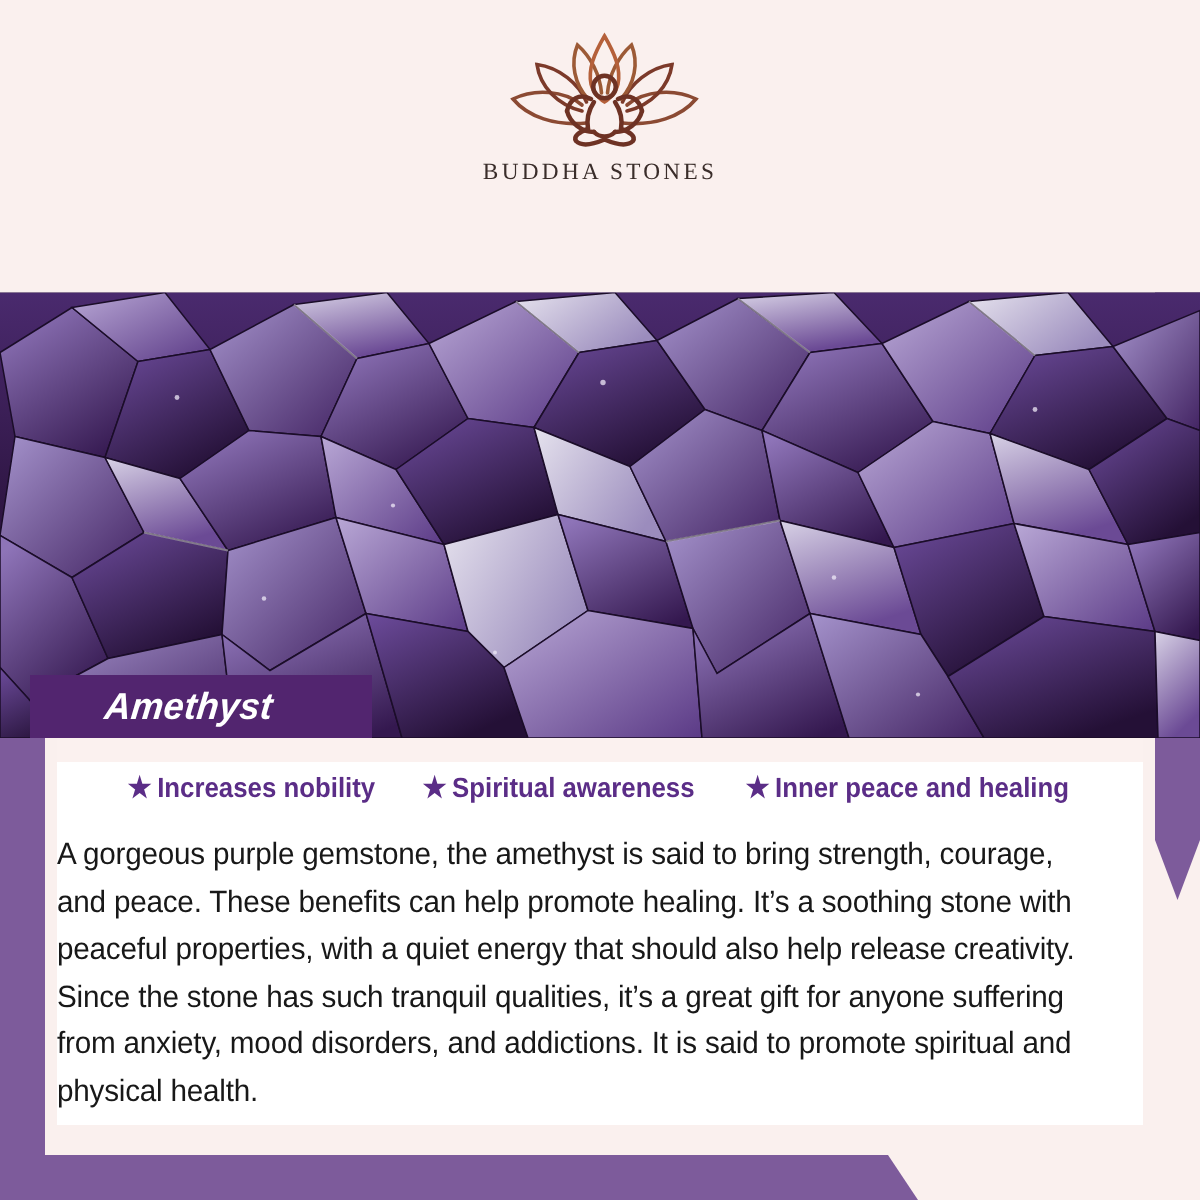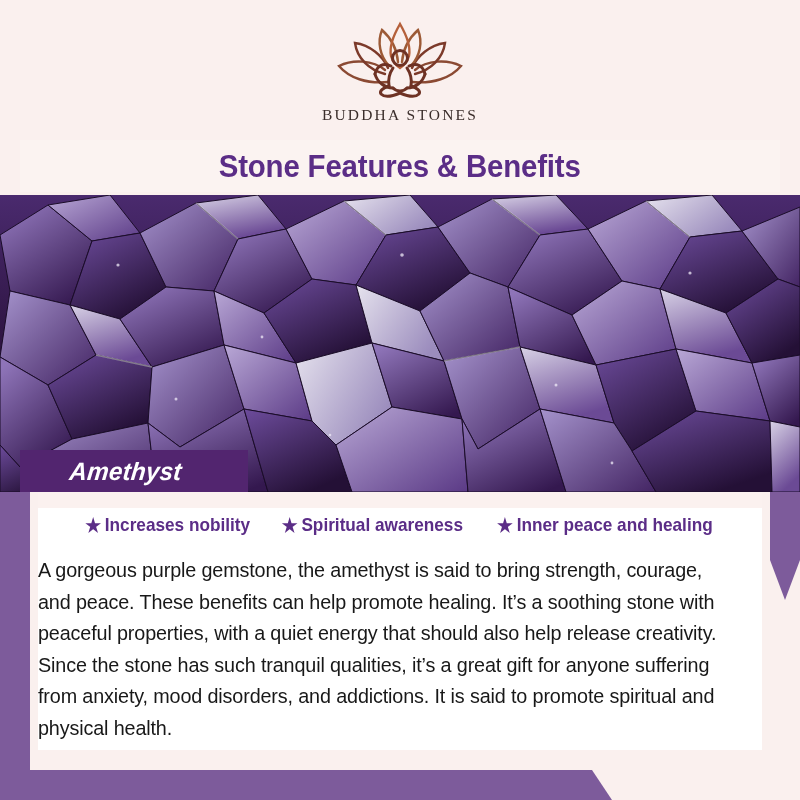--- a/index.html
+++ b/index.html
@@ -25,21 +25,21 @@
   
   .header {
     position:absolute;
     left:0; top:0; width:800px; height:195px;
     background:#faf0ee;
     display:flex; flex-direction:column;
     align-items:center;
   }
   .logo-wrap {
     margin-top:18px;
-    display:flex; flex-direction:column; align-items:center;
+    display:flex; flex-direction:column; align-items:flex-end;
   }
   .logo-mark { width:150px; height:86px; display:block; }
   .logo-text {
     font-family:"Liberation Serif", serif;
     font-size:15.5px;
     letter-spacing:2.2px;
     color:#3a2d2a;
     margin-top:2px;
   }
   .title-band {
@@ -187,23 +187,20 @@
           <path d="M68,70 C72,74 78,74 82,70"></path>
 
           <path d="M50,56 C52,64 60,70 68,70"></path>
           <path d="M100,56 C98,64 90,70 82,70"></path>
         </g>
       </svg>
       <div class="logo-text">BUDDHA STONES</div>
     </div>
   </div>
 
-  <div class="title-band">
-    <div class="title">Stone Features &amp; Benefits</div>
-  </div>
 
   <div class="photo">
     <svg viewBox="0 0 800 297" preserveAspectRatio="none">
       <defs>
         <linearGradient id="bg" x1="0" y1="0" x2="0" y2="1">
           <stop offset="0" stop-color="#4a2a6e"></stop>
           <stop offset="0.5" stop-color="#2e1542"></stop>
           <stop offset="1" stop-color="#20102f"></stop>
         </linearGradient>
         <linearGradient id="c1" x1="0" y1="0" x2="1" y2="1">

